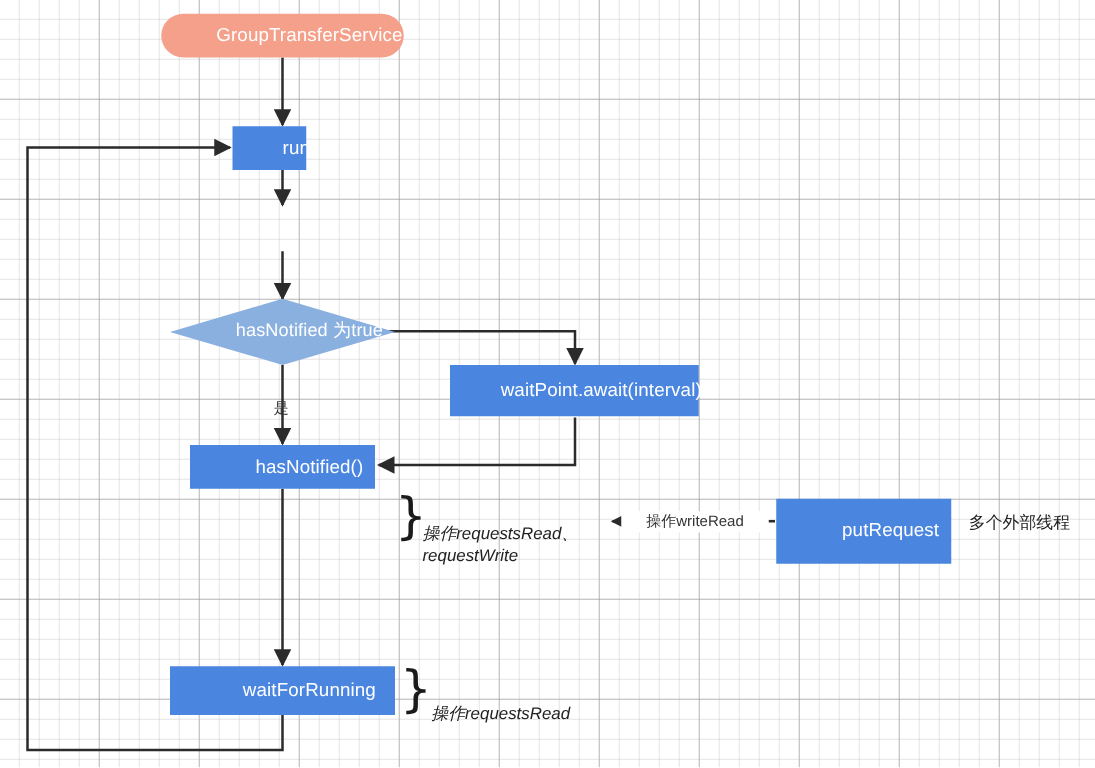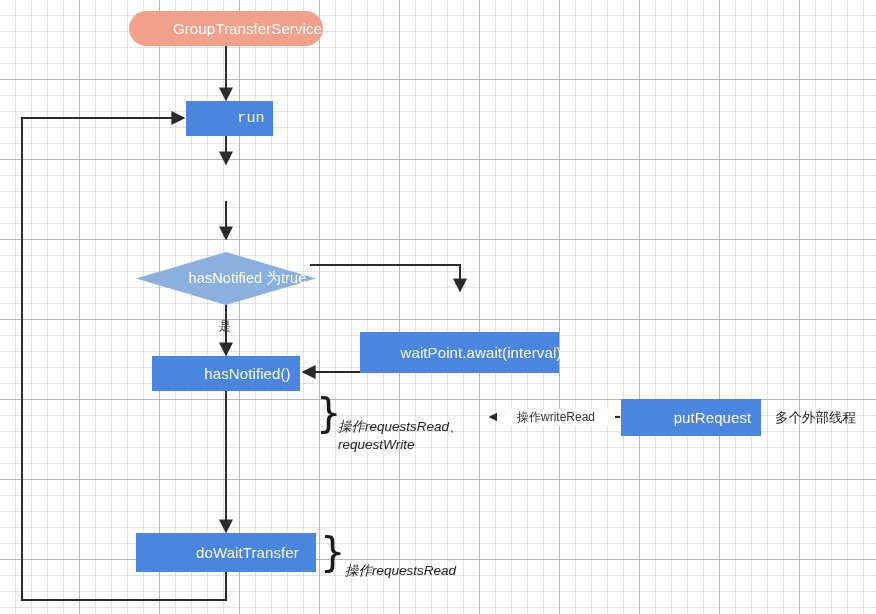--- a/index.html
+++ b/index.html
@@ -45,21 +45,20 @@
   .node-start {
     background: #f4a08a;
     border-radius: 18px;
     font-size: 15px;
   }
   .node-proc {
     background: #4a86e0;
   }
   .node-diamond {
     background: transparent;
-    margin-top: 13px;
   }
   .diamond-shape {
     position: absolute;
     left: 0; top: 0;
     width: 100%;
     height: 100%;
   }
   .diamond-label {
     position: relative;
     z-index: 2;
@@ -125,66 +124,66 @@
       <path d="M 226 572 L 226 600 L 22 600 L 22 118 L 184 118"></path>
 
       <path d="M 620 417 L 490 417"></path>
     </g>
   </svg>
 
   <div class="node node-start" style="left:129px; top:11px; width:194px; height:35px;">
     <span>GroupTransferService</span>
   </div>
 
-  <div class="node node-proc" style="left:186px; top:101px; width:87px; height:35px;font-family:Liberation Mono, monospace;">
+  <div class="node node-proc" style="left:186px; top:101px; width:59px; height:35px;">
     <span>run</span>
   </div>
 
 
   <div class="node node-diamond" style="left:136px; top:239px; width:180px; height:53px;">
     <svg class="diamond-shape" viewBox="0 0 180 53" xmlns="http://www.w3.org/2000/svg">
       <polygon points="90,0 180,26.5 90,53 0,26.5" fill="#8ab0e0"></polygon>
     </svg>
     <span class="diamond-label">hasNotified 为true</span>
   </div>
 
   <div class="edge-label" style="left:219px; top:318px;">
     <span>是</span>
   </div>
 
-  <div class="node node-proc" style="left:360px; top:292px; width:199px; height:41px;margin-top:40px;">
+  <div class="node node-proc" style="left:360px; top:292px; width:199px; height:41px;">
     <span>waitPoint.await(interval)</span>
   </div>
 
   <div class="node node-proc" style="left:152px; top:356px; width:148px; height:35px;">
     <span>hasNotified()</span>
   </div>
 
   <div class="brace" style="left:316px; top:393px;">
     <span>}</span>
   </div>
   <div class="annot" style="left:338px; top:400px; width:150px;">
     <span>操作requestsRead、
 requestWrite</span>
   </div>
 
   <div class="edge-label" style="left:497px; top:409px; background:#ffffff; padding:0 20px;">
     <span>操作writeRead</span>
   </div>
 
-  <div class="node node-proc" style="left:621px; top:399px; width:140px; height:37px;">
+  <div class="node node-proc" style="left:621px; top:399px; width:140px; height:52px;">
     <span>putRequest</span>
   </div>
 
   <div class="side-note" style="left:775px; top:409px;">
     <span>多个外部线程</span>
   </div>
 
   <div class="node node-proc" style="left:136px; top:533px; width:180px; height:39px;">
-    <span>doWaitTransfer</span>
+    <span>waitForRunning</span>
   </div>
 
   <div class="brace" style="left:320px; top:532px;">
     <span>}</span>
   </div>
   <div class="annot" style="left:345px; top:544px;">
     <span>操作requestsRead</span>
   </div>
 
 </div>

